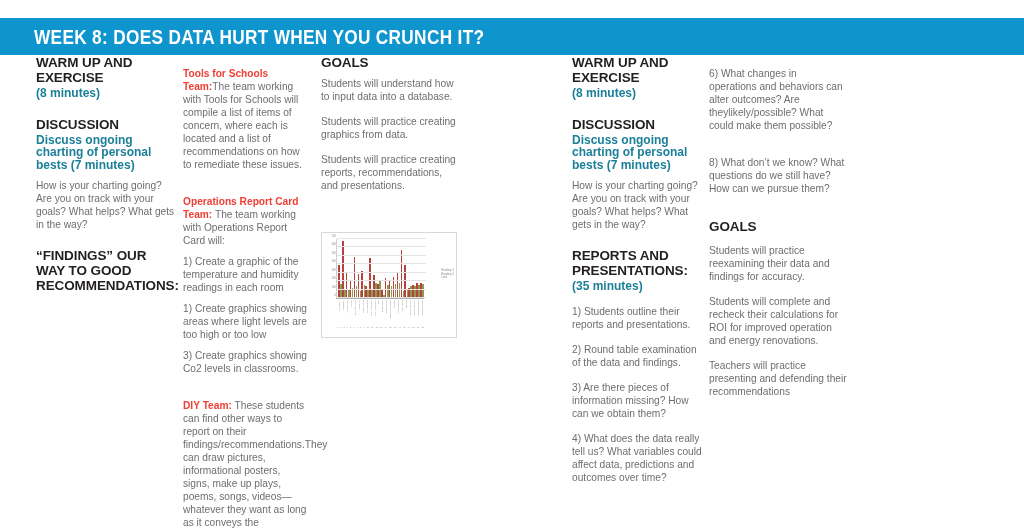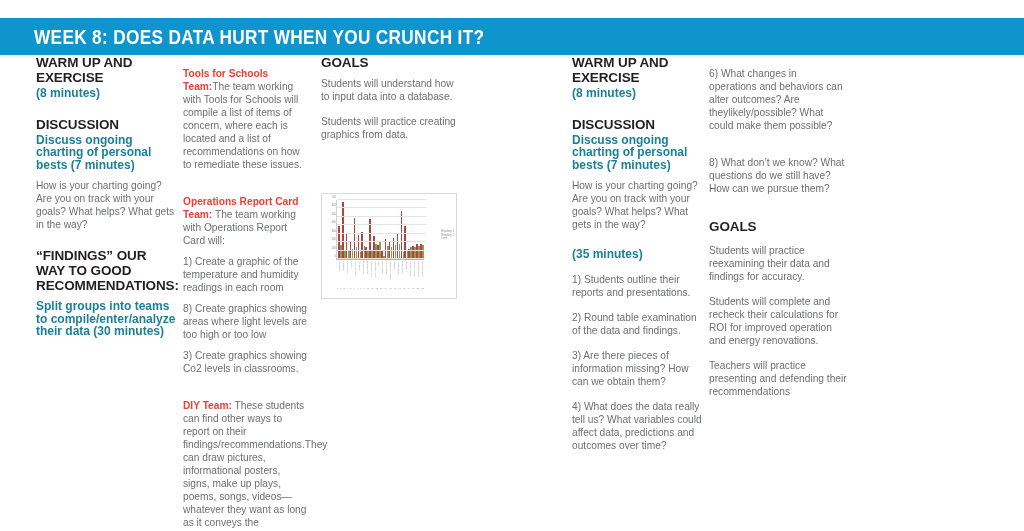--- a/index.html
+++ b/index.html
@@ -194,45 +194,45 @@
     <div class="h-black">WARM UP AND EXERCISE</div>
     <div class="h-teal">(8 minutes)</div>
     <div class="gap-lg"></div>
     <div class="h-black">DISCUSSION</div>
     <div class="h-teal">Discuss ongoing charting of personal bests (7 minutes)</div>
     <div class="gap-sm"></div>
     <div class="body-txt">How is your charting going?Are you on track with your goals? What helps? What gets in the way?</div>
     <div class="gap-lg"></div>
     <div class="h-black">“FINDINGS” OUR WAY TO GOOD RECOMMENDATIONS:</div>
     <div class="gap-xs"></div>
-    <div class="h-teal">Split groups into teams to compile/enter/analyze their data (30 minutes)</div>
   </div>
 
   <div class="col col2">
     <div class="gap-md"></div>
     <p class="body-txt"><span class="inline-red">Tools for Schools Team:</span><span>The team working with Tools for Schools will compile a list of items of concern, where each is located and a list of recommendations on how to remediate these issues.</span></p>
     <div class="gap-xl"></div>
     <p class="body-txt"><span class="inline-red">Operations Report Card Team:</span> <span>The team working with Operations Report Card will:</span></p>
     <div class="gap-sm"></div>
     <p class="body-txt">1) Create a graphic of the temperature and humidity readings in each room</p>
     <div class="gap-sm"></div>
-    <p class="body-txt">8) Create graphics showing areas where light levels are too high or too low</p>
+    <p class="body-txt">1) Create graphics showing areas where light levels are too high or too low</p>
     <div class="gap-sm"></div>
     <p class="body-txt">3) Create graphics showing Co2 levels in classrooms.</p>
     <div class="gap-xl"></div>
     <p class="body-txt"><span class="inline-red">DIY Team:</span> <span>These students can find other ways to report on their findings/recommendations.They can draw pictures, informational posters, signs, make up plays, poems, songs, videos—whatever they want as long as it conveys the information accurately to others.</span></p>
   </div>
 
   <div class="col col3">
     <div class="h-black">GOALS</div>
     <div class="gap-xs"></div>
     <p class="body-txt">Students will understand how to input data into a database.</p>
     <div class="gap-md"></div>
     <p class="body-txt">Students will practice creating graphics from data.</p>
     <div class="gap-md"></div>
+    <p class="body-txt">Students will practice creating reports, recommendations, and presentations.</p>
 
     <div style="height:40px"></div>
 
     <div class="chart-box">
       <div class="chart-plot" id="plot">
         <div class="bars" id="bars">
             <div class="grp">
               <div class="bar bar-a" style="height: 32.5714px; background: rgb(181, 66, 60);"></div>
               <div class="bar bar-b" style="height: 13.7143px; background: rgb(141, 154, 79);"></div>
             </div>
@@ -404,20 +404,21 @@
 
   <div class="col col4">
     <div class="h-black">WARM UP AND EXERCISE</div>
     <div class="h-teal">(8 minutes)</div>
     <div class="gap-lg"></div>
     <div class="h-black">DISCUSSION</div>
     <div class="h-teal">Discuss ongoing charting of personal bests (7 minutes)</div>
     <div class="gap-sm"></div>
     <div class="body-txt">How is your charting going?Are you on track with your goals? What helps? What gets in the way?</div>
     <div class="gap-lg"></div>
+    <div class="h-black">REPORTS AND PRESENTATIONS:</div>
     <div class="h-teal">(35 minutes)</div>
     <div class="gap-md"></div>
     <p class="body-txt">1) Students outline their reports and presentations.</p>
     <div class="gap-md"></div>
     <p class="body-txt">2) Round table examination of the data and findings.</p>
     <div class="gap-md"></div>
     <p class="body-txt">3) Are there pieces of information missing? How can we obtain them?</p>
     <div class="gap-md"></div>
     <p class="body-txt">4) What does the data really tell us?  What variables could affect data, predictions and outcomes over time?</p>
     <div class="gap-md"></div>

